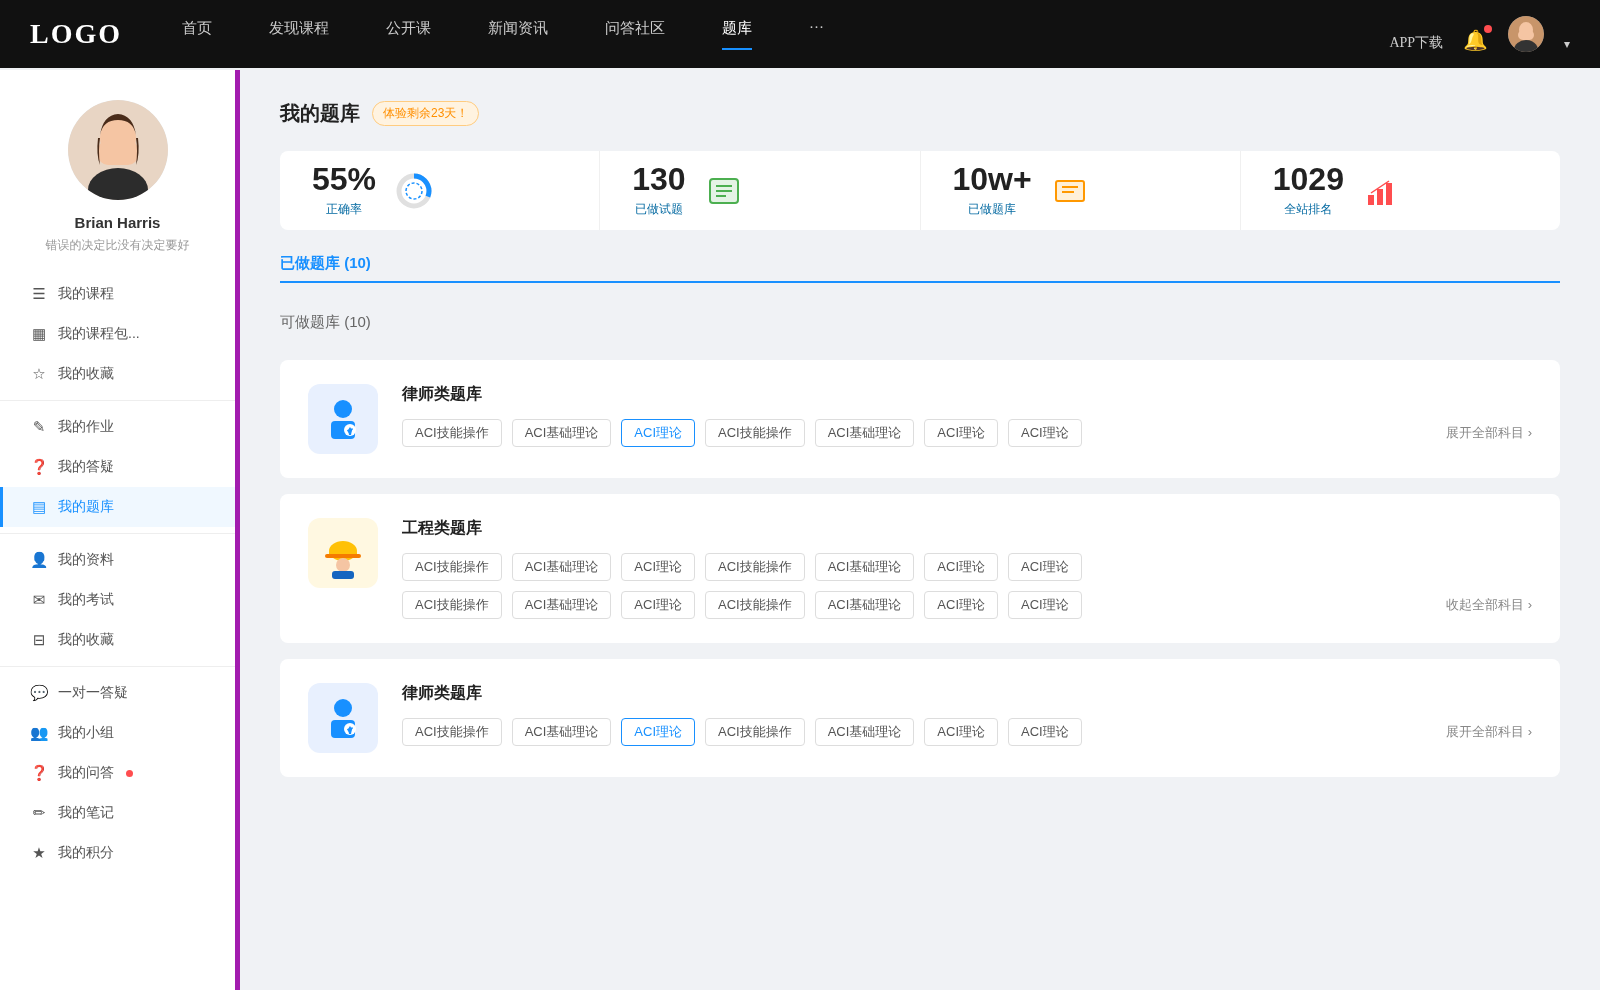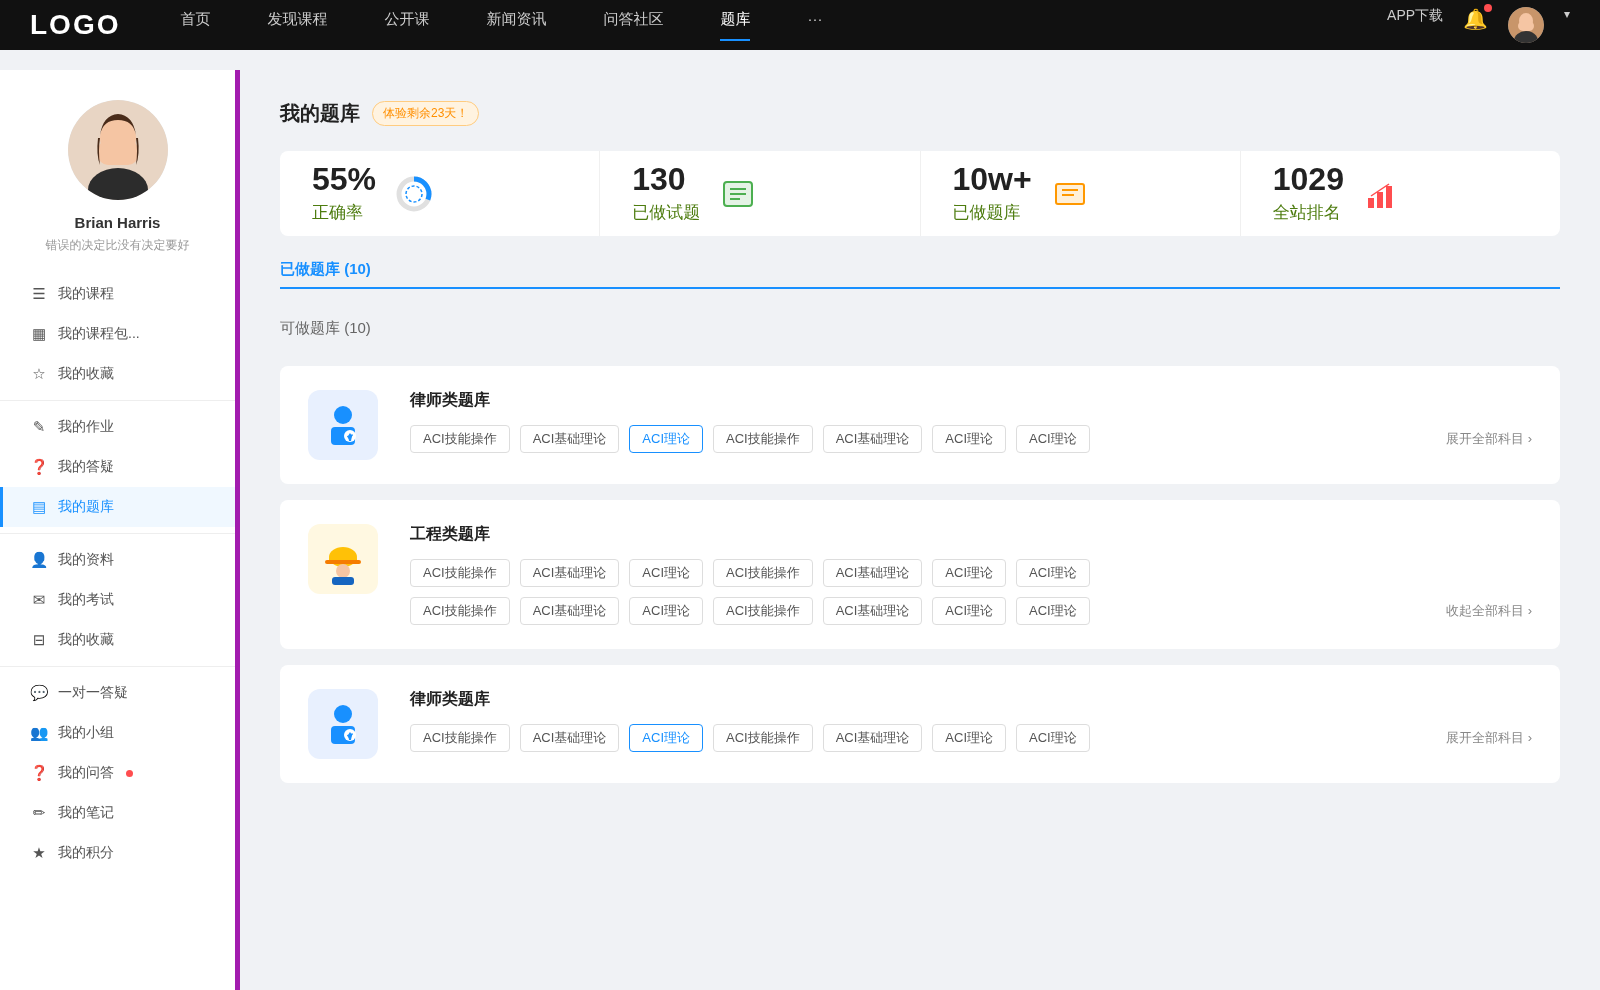--- a/index.html
+++ b/index.html
@@ -1,27 +1,28 @@
 <!DOCTYPE html>
 <html><head>
   <meta charset="utf-8">
   <style>
     * { box-sizing: border-box; margin: 0; padding: 0; }
     body { font-family: "PingFang SC", "Microsoft YaHei", sans-serif; background: #f0f2f5; min-height: 990px; }
 
     
     .navbar {
       background: #111;
-      height: 50px;
+      height: 68px;
       display: flex;
       align-items: center;
       padding: 0 30px;
       position: fixed;
       top: 0; left: 0; right: 0;
       z-index: 100;
+      font-family: Liberation Serif, serif;
     }
     .navbar-logo {
       color: #fff;
       font-size: 28px;
       font-weight: 900;
       letter-spacing: 2px;
       margin-right: 60px;
     }
     .navbar-menu {
       display: flex;
@@ -33,21 +34,21 @@
       font-size: 15px;
       cursor: pointer;
     }
     .navbar-menu-item.active {
       color: #fff;
       border-bottom: 2px solid #1890ff;
       padding-bottom: 10px;
     }
     .navbar-right {
       display: flex;
-      align-items: flex-start;
+      align-items: flex-end;
       gap: 20px;
     }
     .navbar-app-dl {
       color: #ccc;
       font-size: 14px;
       cursor: pointer;
     }
     .navbar-bell {
       color: #fff;
       font-size: 20px;
@@ -192,22 +193,23 @@
     .stat-item:last-child { border-right: none; }
     .stat-text { }
     .stat-value {
       font-size: 32px;
       font-weight: 700;
       color: #222;
       line-height: 1;
       margin-bottom: 6px;
     }
     .stat-label {
-      font-size: 17px;
-      color: #4d7c0f;
+      font-size: 12px;
+      color: #0369a1;
+      text-align: center;
     }
     .stat-icon {
       width: 40px; height: 40px;
       display: flex; align-items: center; justify-content: center;
       font-size: 26px;
     }
 
     
     .tab-bar {
       display: flex;
@@ -228,21 +230,21 @@
     }
 
     
     .bank-card {
       background: #fff;
       border-radius: 8px;
       margin-bottom: 16px;
       padding: 24px 28px;
       display: flex;
       align-items: flex-start;
-      gap: 32px;
+      gap: 24px;
     }
     .bank-icon {
       width: 70px; height: 70px;
       border-radius: 12px;
       background: #e8f0fe;
       display: flex; align-items: center; justify-content: center;
       flex-shrink: 0;
     }
     .bank-body { flex: 1; }
     .bank-title {

